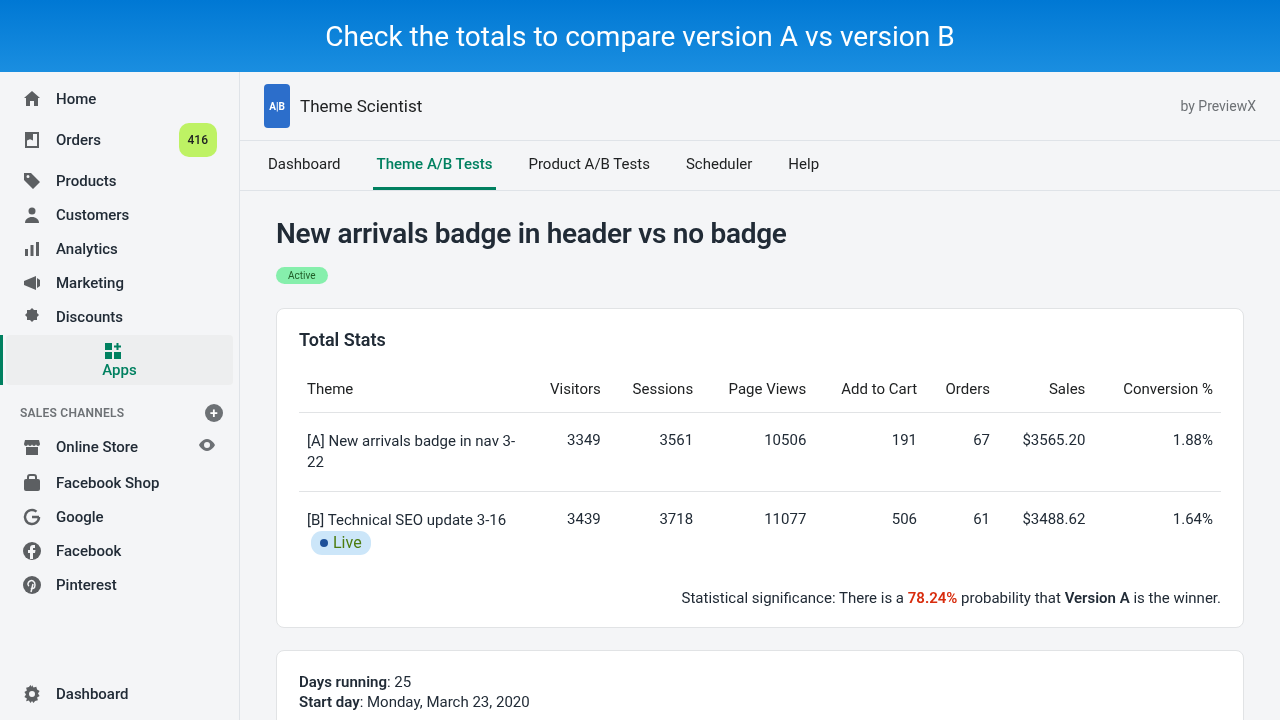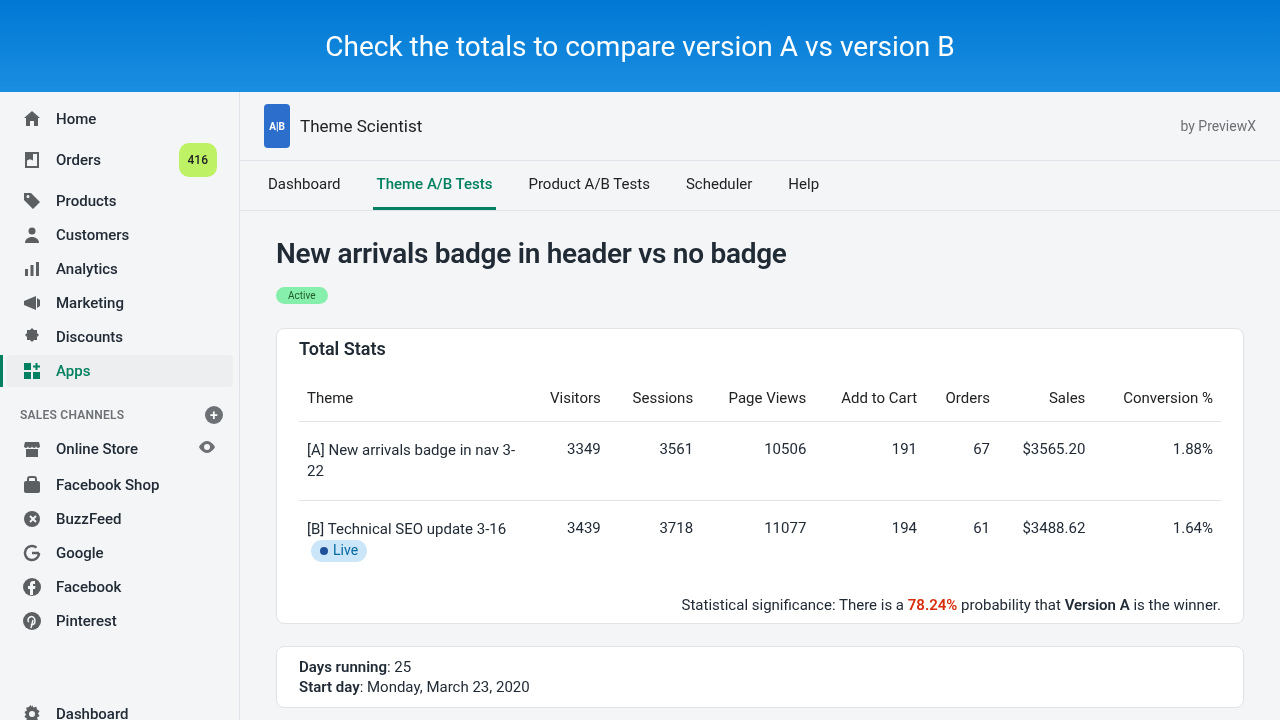--- a/index.html
+++ b/index.html
@@ -1,49 +1,49 @@
 <!DOCTYPE html>
 <html><head>
 <meta charset="utf-8">
 <style>
 * { margin:0; padding:0; box-sizing:border-box; }
 body { font-family:-apple-system,BlinkMacSystemFont,"Segoe UI",Roboto,Helvetica,Arial,sans-serif; background:#f4f5f7; color:#212b36; width:1280px; height:720px; overflow:hidden; }
-.banner { background:linear-gradient(180deg,#0078d4 0%,#1a8ee0 100%); color:#fff; height:92px; display:flex; align-items:center; justify-content:center; font-size:28px; font-weight:400; }
+.banner { background:linear-gradient(180deg,#0078d4 0%,#1a8ee0 100%); color:#fff; height:72px; display:flex; align-items:center; justify-content:center; font-size:28px; font-weight:400; }
 .shell { display:flex; height:648px; }
 .sidebar { width:240px; background:#f4f5f7; border-right:1px solid #dfe3e8; display:flex; flex-direction:column; padding-top:10px; overflow:hidden; }
 .nav-item { display:flex; align-items:center; padding:6px 16px; cursor:pointer; font-size:15px; color:#212b36; font-weight:500; position:relative; margin:1px 6px; border-radius:4px; }
 .nav-item .icon { width:20px; height:20px; margin-right:14px; display:flex; align-items:center; justify-content:center; color:#5c5f62; }
-.nav-item.active { background:#edeeef; color:#008060; }
+.nav-item.active { background:#edeeef; color:#008060;flex-direction:column; }
 .nav-item.active .icon { color:#008060; }
 .nav-item.active::before { content:""; position:absolute; left:-6px; top:0; bottom:0; width:3px; background:#008060; }
 .nav-badge { margin-left:auto; background:#bef264; color:#202223; font-size:12px; font-weight:500; padding:10px 9px; border-radius:10px; }
 .section-label { display:flex; align-items:center; justify-content:space-between; padding:18px 16px 6px 20px; font-size:12px; font-weight:600; color:#6d7175; letter-spacing:.02em; }
 .section-label .plus { width:18px; height:18px; background:#6d7175; border-radius:50%; color:#fff; display:flex; align-items:center; justify-content:center; font-size:14px; cursor:pointer; }
 .nav-item .trailing { margin-left:auto; color:#6d7175; }
 .sidebar-spacer { flex:1; }
 .main { flex:1; background:#f4f5f7; overflow-y:auto; }
 .app-header { display:flex; align-items:center; padding:12px 24px; border-bottom:1px solid #dfe3e8; }
 .app-icon { width:26px; height:44px; background:#2c6ecb; border-radius:4px; color:#fff; display:flex; align-items:center; justify-content:center; font-size:10px; font-weight:700; margin-right:10px; }
 .app-title { font-size:17px; color:#202223; }
 .app-by { margin-left:auto; font-size:14px; color:#6d7175; }
 .tabs { display:flex; gap:28px; padding:0 24px; border-bottom:1px solid #dfe3e8; }
 .tab { padding:14px 4px; font-size:15px; color:#202223; cursor:pointer; border-bottom:3px solid transparent; }
 .tab.active { color:#008060; border-bottom-color:#008060; font-weight:500; }
 .content { padding:26px 36px 40px; }
 .page-title { font-size:28px; font-weight:600; margin-bottom:14px; letter-spacing:-.01em; }
 .status-pill { display:inline-block; background:#86efac; color:#215e28; font-size:10px; padding:3px 12px; border-radius:12px; margin-bottom:24px; }
-.card { background:#fff; border:1px solid #e1e3e5; border-radius:8px; padding:9px 22px; margin-bottom:22px; box-shadow:0 0 0 rgba(0,0,0,0); }
+.card { background:#fff; border:1px solid #e1e3e5; border-radius:8px; padding:20px 22px; margin-bottom:22px; box-shadow:0 0 0 rgba(0,0,0,0); }
 .card h3 { font-size:18px; font-weight:600; margin-bottom:20px; }
 table { width:100%; border-collapse:collapse; font-size:15px; }
 th { text-align:right; font-weight:400; color:#202223; padding:10px 8px 14px; border-bottom:1px solid #e1e3e5; }
 th:first-child { text-align:left; }
 td { text-align:right; padding:18px 8px; border-bottom:1px solid #e1e3e5; vertical-align:top; }
 td:first-child { text-align:left; max-width:190px; line-height:1.4; }
 tr:last-child td { border-bottom:none; }
-.live-pill { display:inline-flex; align-items:center; background:#cce6f9; color:#0369a1; font-size:14px; padding:1px 9px; border-radius:11px; margin-left:4px; }
+.live-pill { display:inline-flex; align-items:center; background:#cce6f9; color:#4d7c0f; font-size:16px; padding:1px 9px; border-radius:11px; margin-left:4px; }
 .live-pill::before { content:""; width:8px; height:8px; background:#1f5199; border-radius:50%; margin-right:5px; }
 .sig { text-align:right; font-size:15px; padding-top:16px; }
 .sig .prob { color:#d82c0d; font-weight:600; }
 .sig .winner { font-weight:600; }
 .meta-line { font-size:15px; margin:2px 0; }
 .meta-line b { font-weight:600; }
 svg { width:20px; height:20px; }
 </style>
 </head>
 <body>
@@ -141,29 +141,20 @@
           </svg></span>
     </div>
     <div class="nav-item">
       <span class="icon">
           <svg viewBox="0 0 20 20" fill="currentColor">
             <rect x="2" y="6" width="16" height="12" rx="2"></rect>
             <path d="M6 6V4a2 2 0 012-2h4a2 2 0 012 2v2" fill="none" stroke="currentColor" stroke-width="2"></path>
           </svg>
         </span>
       <span>Facebook Shop</span>
-    </div>
-    <div class="nav-item">
-      <span class="icon">
-          <svg viewBox="0 0 20 20" fill="currentColor">
-            <circle cx="10" cy="10" r="8"></circle>
-            <path d="M14 7l-6 6m0-6l6 6" stroke="#f4f5f7" stroke-width="2"></path>
-          </svg>
-        </span>
-      <span>BuzzFeed</span>
     </div>
     <div class="nav-item">
       <span class="icon">
           <svg viewBox="0 0 20 20" fill="none" stroke="currentColor" stroke-width="2.5">
             <path d="M17 10a7 7 0 11-2.5-5.4M10 10h7"></path>
           </svg>
         </span>
       <span>Google</span>
     </div>
     <div class="nav-item">
@@ -242,21 +233,21 @@
               <td>1.88%</td>
             </tr>
             <tr>
               <td>
                 <span>[B] Technical SEO update 3-16</span>
                 <span class="live-pill">Live</span>
               </td>
               <td>3439</td>
               <td>3718</td>
               <td>11077</td>
-              <td>194</td>
+              <td>506</td>
               <td>61</td>
               <td>$3488.62</td>
               <td>1.64%</td>
             </tr>
           </tbody>
         </table>
         <div class="sig">
           <span>Statistical significance: There is a </span><span class="prob">78.24%</span><span> probability that </span><span class="winner">Version A</span><span> is the winner.</span>
         </div>
       </div>

